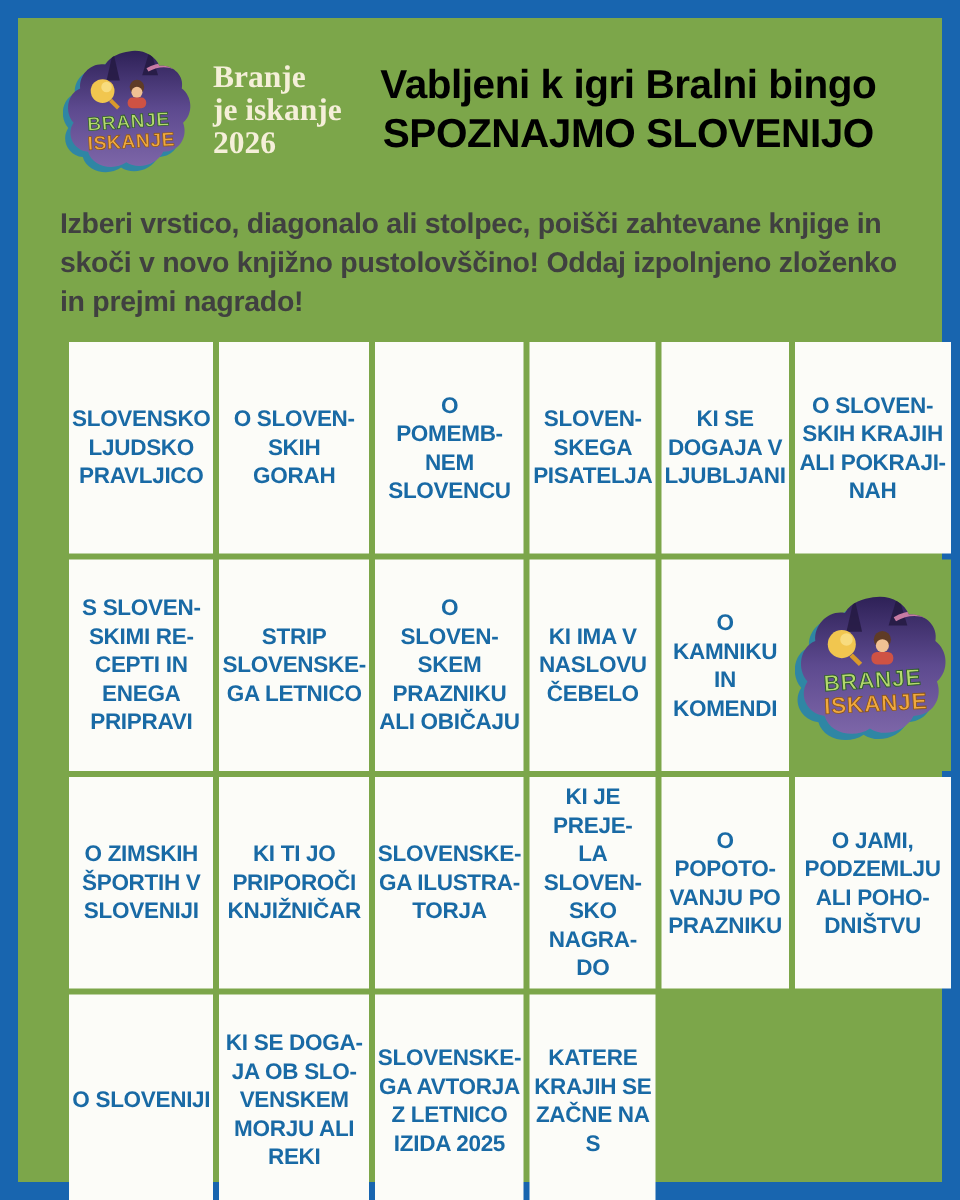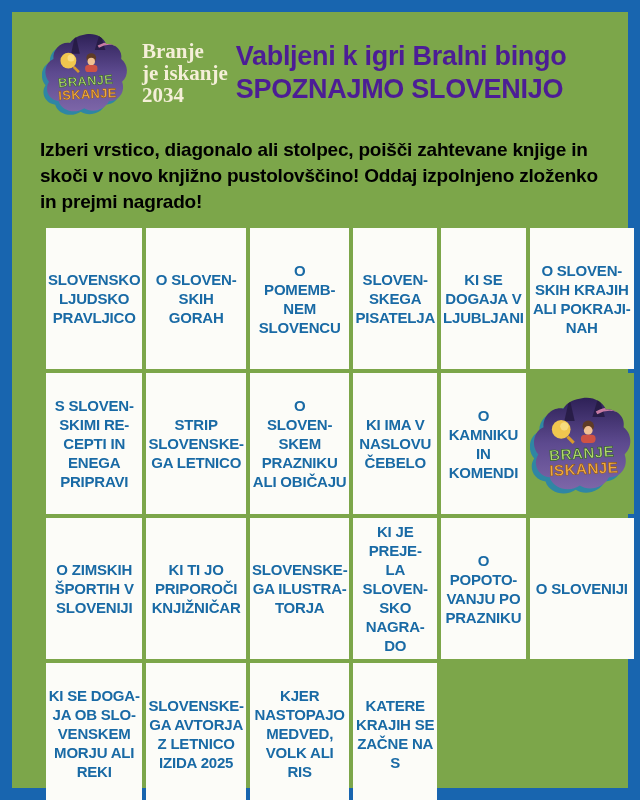--- a/index.html
+++ b/index.html
@@ -18,28 +18,28 @@
   
   .header{display:flex;align-items:center;}
   .logo-wrap{width:88px;height:88px;flex:0 0 auto;margin-left:4px;}
   .logo-wrap svg{width:100%;height:100%;display:block;}
   .edition{
     font-family:"Liberation Serif",serif;font-weight:bold;
     color:#f5efd9;font-size:21px;line-height:22px;
     margin-left:12px;flex:0 0 auto;
   }
   .main-title{
-    flex:1;color:#4c1d95;font-weight:bold;
+    flex:1;text-align:center;color:#000000;font-weight:bold;
     font-size:27px;line-height:33px;letter-spacing:-0.3px;
     padding-left:8px;
   }
   .divider{height:3px;background:#ffffff;border-radius:2px;margin:8px 2px 0 2px;}
   
   .intro{
-    color:#000000;font-weight:bold;font-size:19px;line-height:26px;
+    color:#404040;font-weight:bold;font-size:19px;line-height:26px;
     letter-spacing:-0.2px;margin:12px 0 0 2px;
   }
   
   .grid{
     flex:1;margin:13px 8px 28px 8px;
     display:grid;grid-template-columns:repeat(6,1fr);grid-template-rows:repeat(5,1fr);
     gap:4px;
   }
   .cell{
     background:#fcfcf8;
@@ -87,21 +87,21 @@
             <rect x="49" y="41" width="14" height="8" rx="3.5" fill="#cf5244"></rect>
           </g>
           <text x="50" y="64" font-size="14.5" text-anchor="middle" font-family="Liberation Sans, sans-serif" font-weight="bold" fill="#b5d96e" stroke="#2c5a2a" stroke-width="0.6" letter-spacing="0.5" transform="rotate(-4 50 64)">BRANJE</text>
           <text x="52" y="79" font-size="14.5" text-anchor="middle" font-family="Liberation Sans, sans-serif" font-weight="bold" fill="#f0a93f" stroke="#8a5413" stroke-width="0.5" letter-spacing="0.5" transform="rotate(-3 52 79)">ISKANJE</text>
         </svg>
       </div>
 
       <div class="edition">
         <div>Branje</div>
         <div>je iskanje</div>
-        <div>2034</div>
+        <div>2026</div>
       </div>
 
       <div class="main-title">
         <div>Vabljeni k igri Bralni bingo</div>
         <div>SPOZNAJMO SLOVENIJO</div>
       </div>
     </div>
 
     <div class="divider"></div>
 
@@ -177,33 +177,33 @@
       <div class="cell">SLOVENSKE-
 GA ILUSTRA-
 TORJA</div>
       <div class="cell">KI JE PREJE-
 LA SLOVEN-
 SKO NAGRA-
 DO</div>
       <div class="cell">O POPOTO-
 VANJU PO
 PRAZNIKU</div>
+      <div class="cell">O JAMI,
+PODZEMLJU
+ALI POHO-
+DNIŠTVU</div>
       <div class="cell">O SLOVENIJI</div>
       <div class="cell">KI SE DOGA-
 JA OB SLO-
 VENSKEM
 MORJU ALI
 REKI</div>
       <div class="cell">SLOVENSKE-
 GA AVTORJA
 Z LETNICO
 IZIDA 2025</div>
-      <div class="cell">KJER
-NASTOPAJO
-MEDVED,
-VOLK ALI RIS</div>
       <div class="cell">KATERE
 KRAJIH SE
 ZAČNE NA S</div>
     </div>
 
   </div>
 </div>
 
 </body></html>

